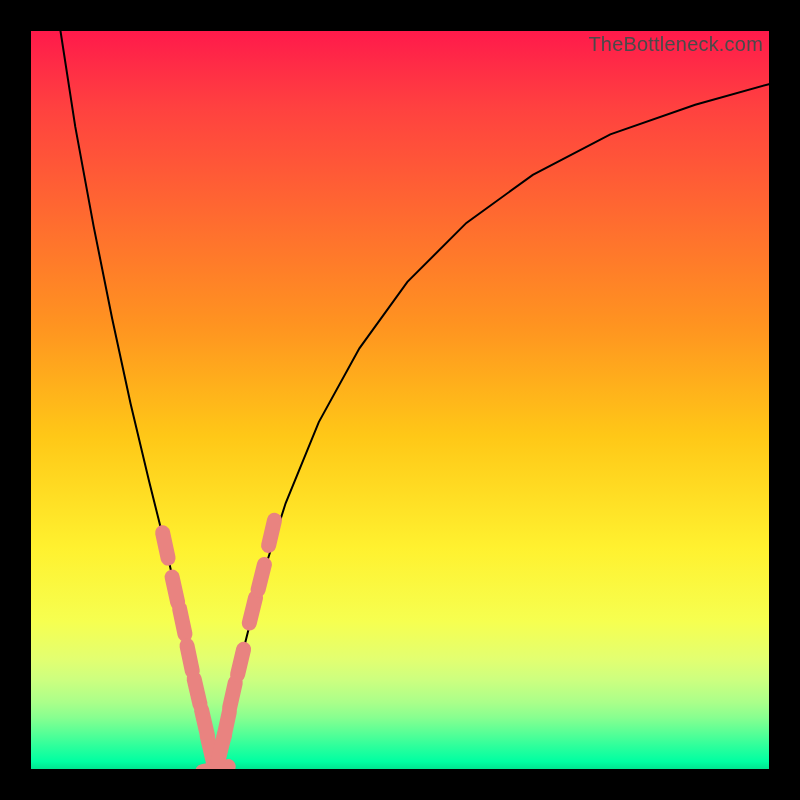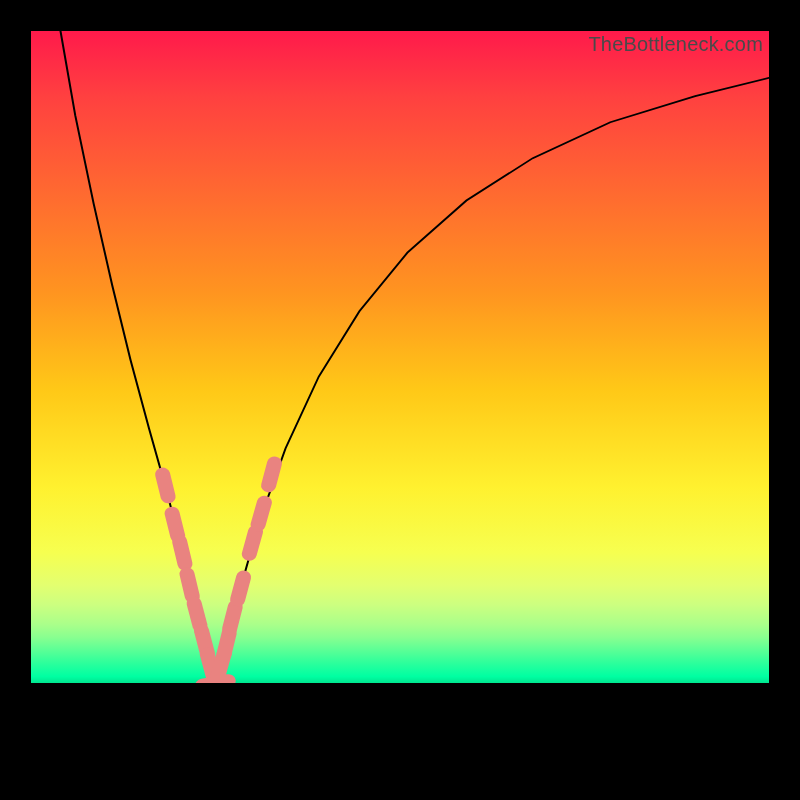--- a/index.html
+++ b/index.html
@@ -14,21 +14,21 @@
     width: 800px;
     height: 800px;
     background: #000;
     position: relative;
   }
   .plot-area {
     position: absolute;
     left: 31px;
     top: 31px;
     width: 738px;
-    height: 652px;
+    height: 738px;
     overflow: hidden;
   }
   .gradient {
     position: absolute;
     left: 0; top: 0; width: 100%; height: 100%;
     
     background: linear-gradient(
       to bottom,
       #ff1a4b 0%,
       #ff4040 10%,

